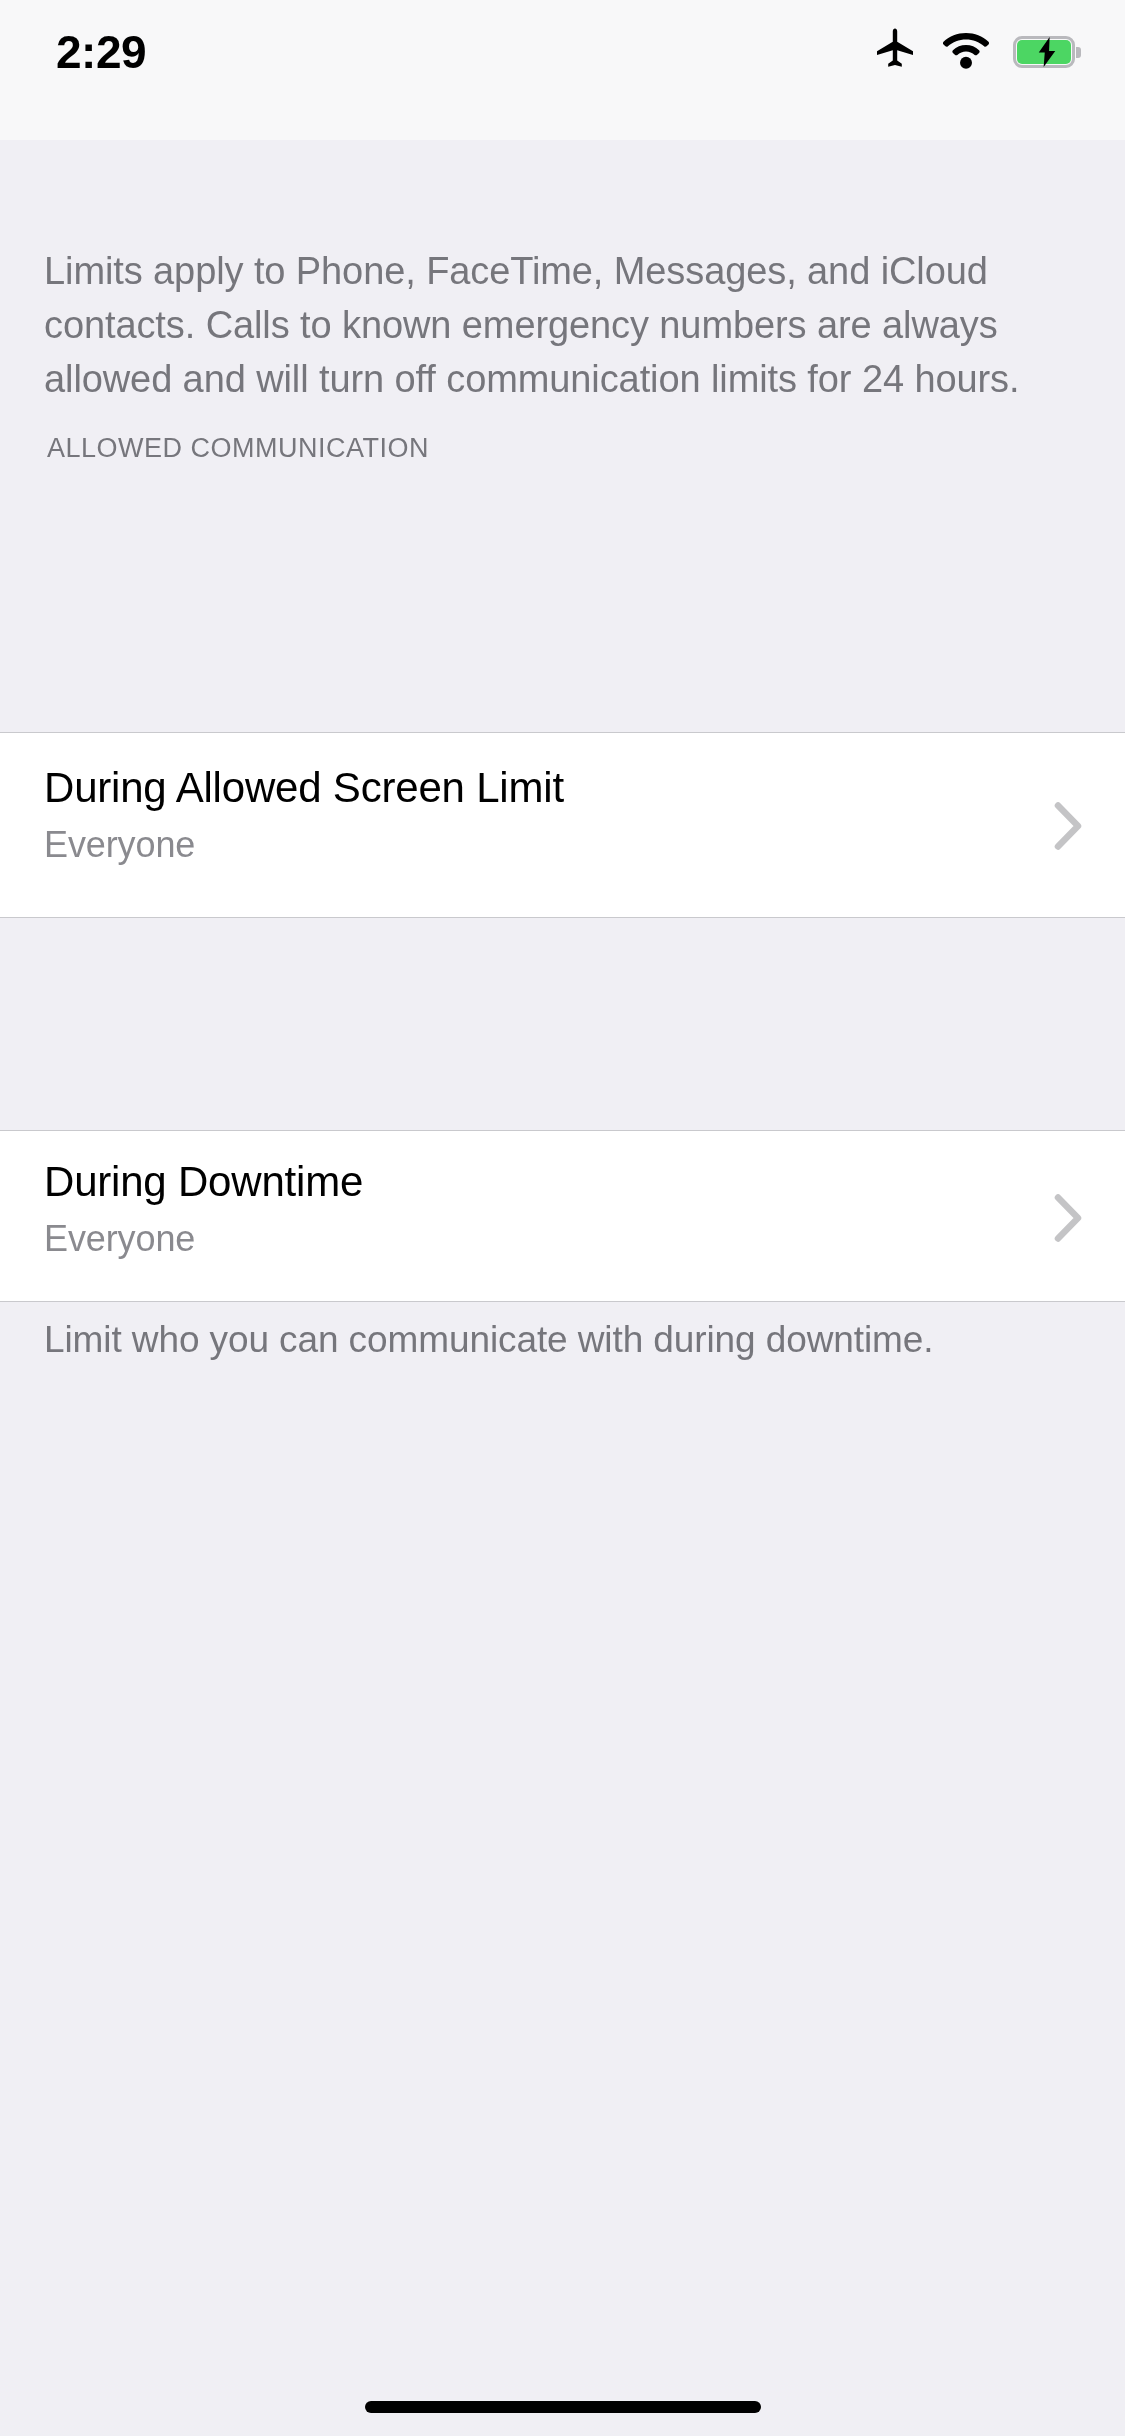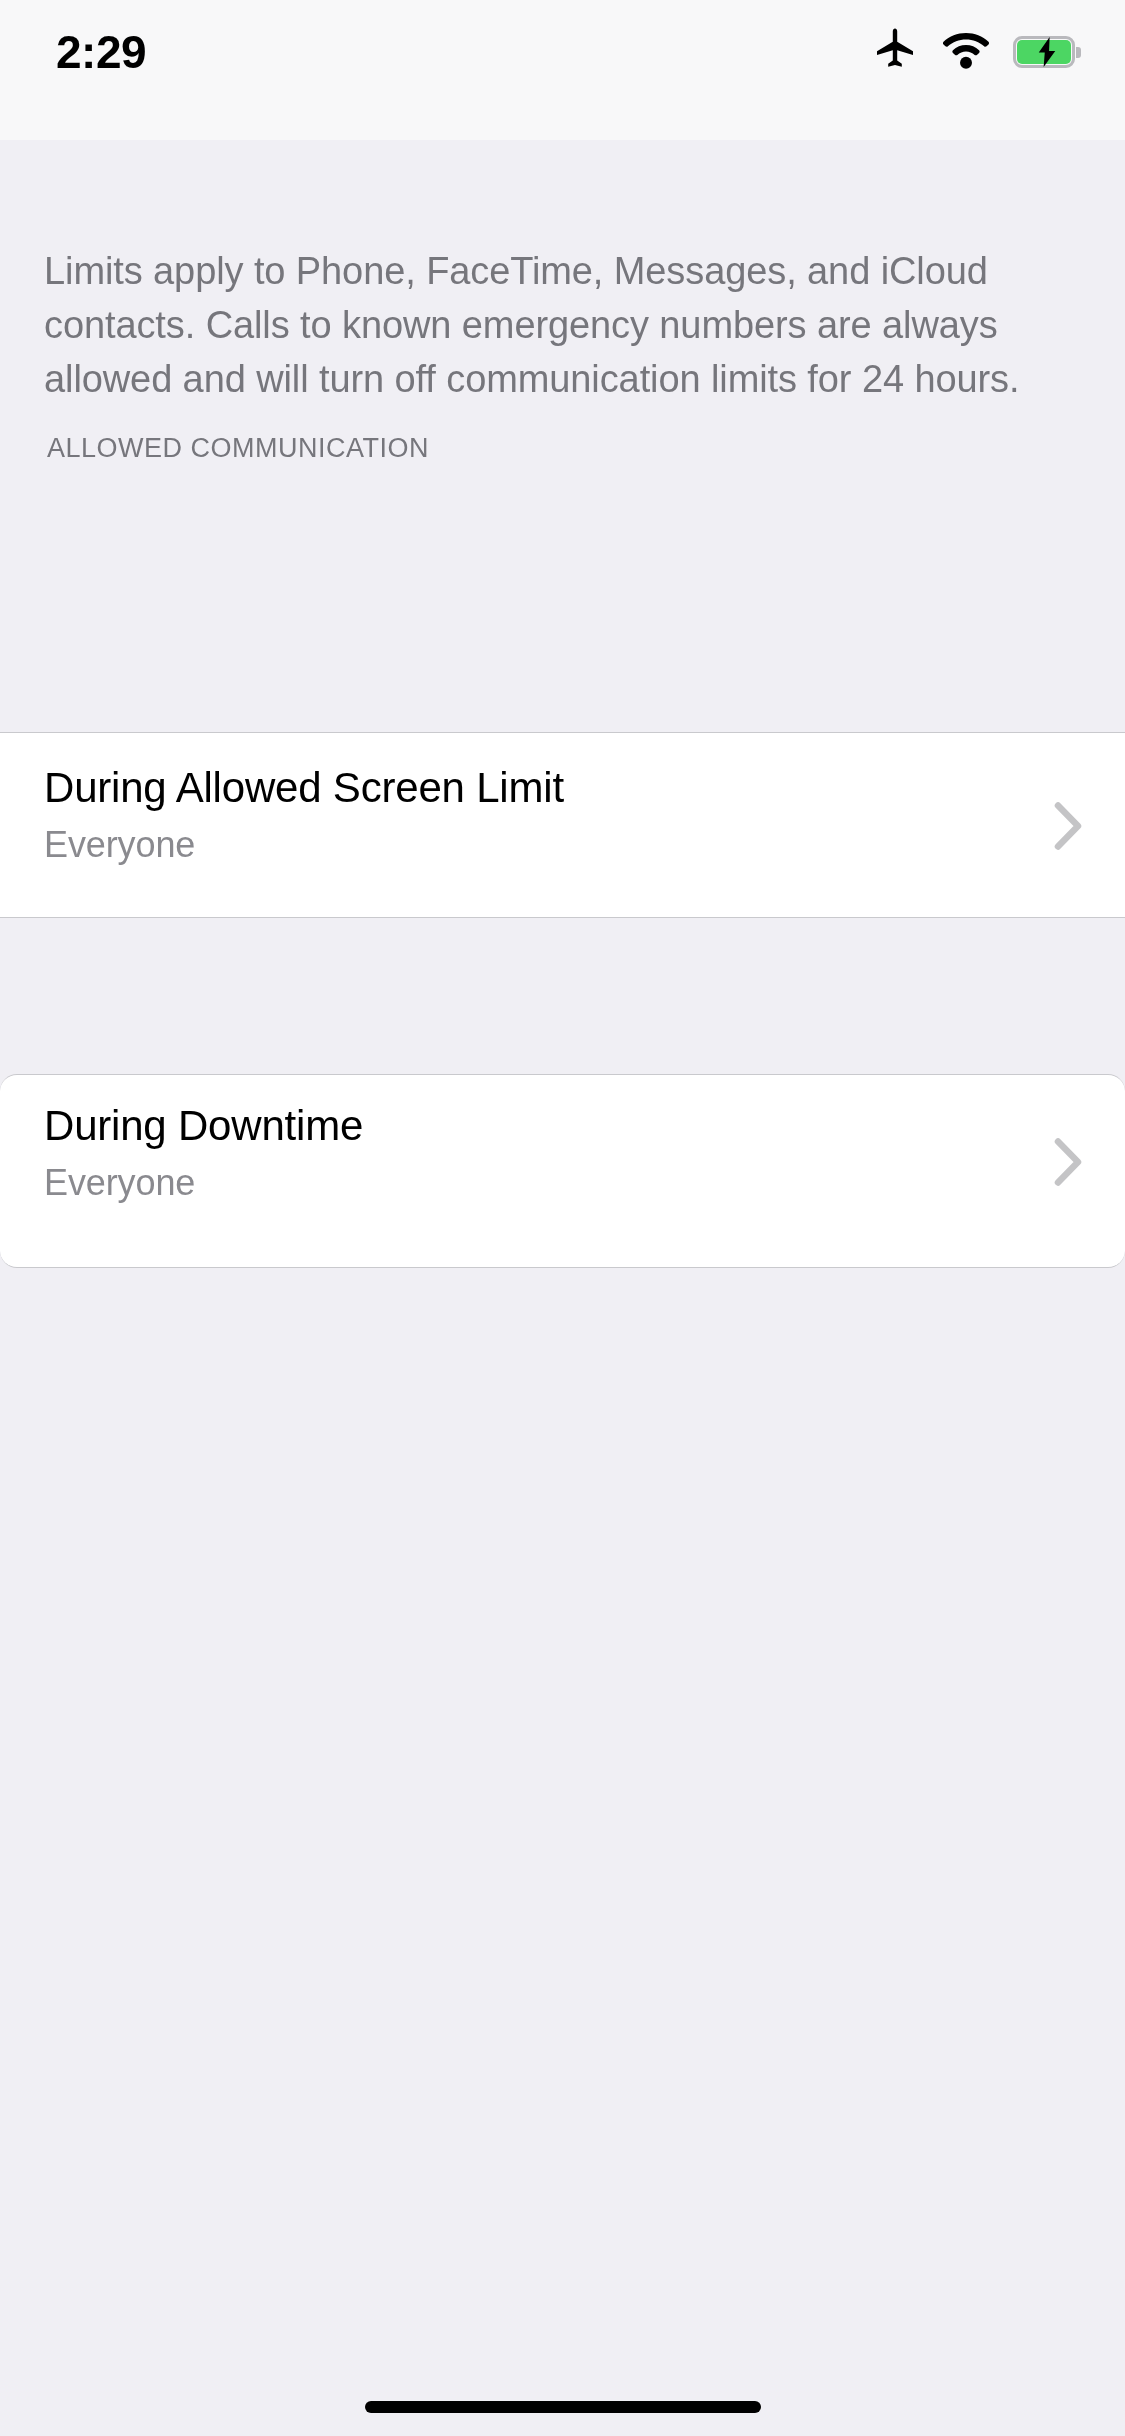--- a/index.html
+++ b/index.html
@@ -162,21 +162,21 @@
   
   #cell-allowed-screen-time { top:506px; height:186px; }
   #cell-allowed-screen-time .cell-title { top:30px; }
   #cell-allowed-screen-time .cell-sub   { top:88px; }
   #cell-allowed-screen-time .cell-chevron { top:68px; }
 
   
   #footer-allowed-screen-time { top:722px; }
 
   
-  #cell-downtime { top:848px; height:194px;border-radius:17px; }
+  #cell-downtime { top:904px; height:172px; }
   #cell-downtime .cell-title { top:26px; }
   #cell-downtime .cell-sub   { top:84px; }
   #cell-downtime .cell-chevron { top:62px; }
 
   
   #footer-downtime { top:1088px; }
 
   
   #home-indicator {
     position:absolute;
@@ -254,18 +254,19 @@
 
 
     <div class="cell" id="cell-downtime">
       <span class="cell-title">During Downtime</span>
       <span class="cell-sub">Everyone</span>
       <svg class="cell-chevron" width="30" height="50" viewBox="0 0 12 20" aria-hidden="true">
         <path d="M2 1.8 10 10l-8 8.2" fill="none" stroke="#c4c4c6" stroke-width="2.6" stroke-linecap="round" stroke-linejoin="round"></path>
       </svg>
     </div>
 
+    <div class="footer-text" id="footer-downtime">Limit who you can communicate with during downtime.</div>
 
   </div>
 
   <div id="home-indicator"></div>
 
 </div>
 
 </body></html>

